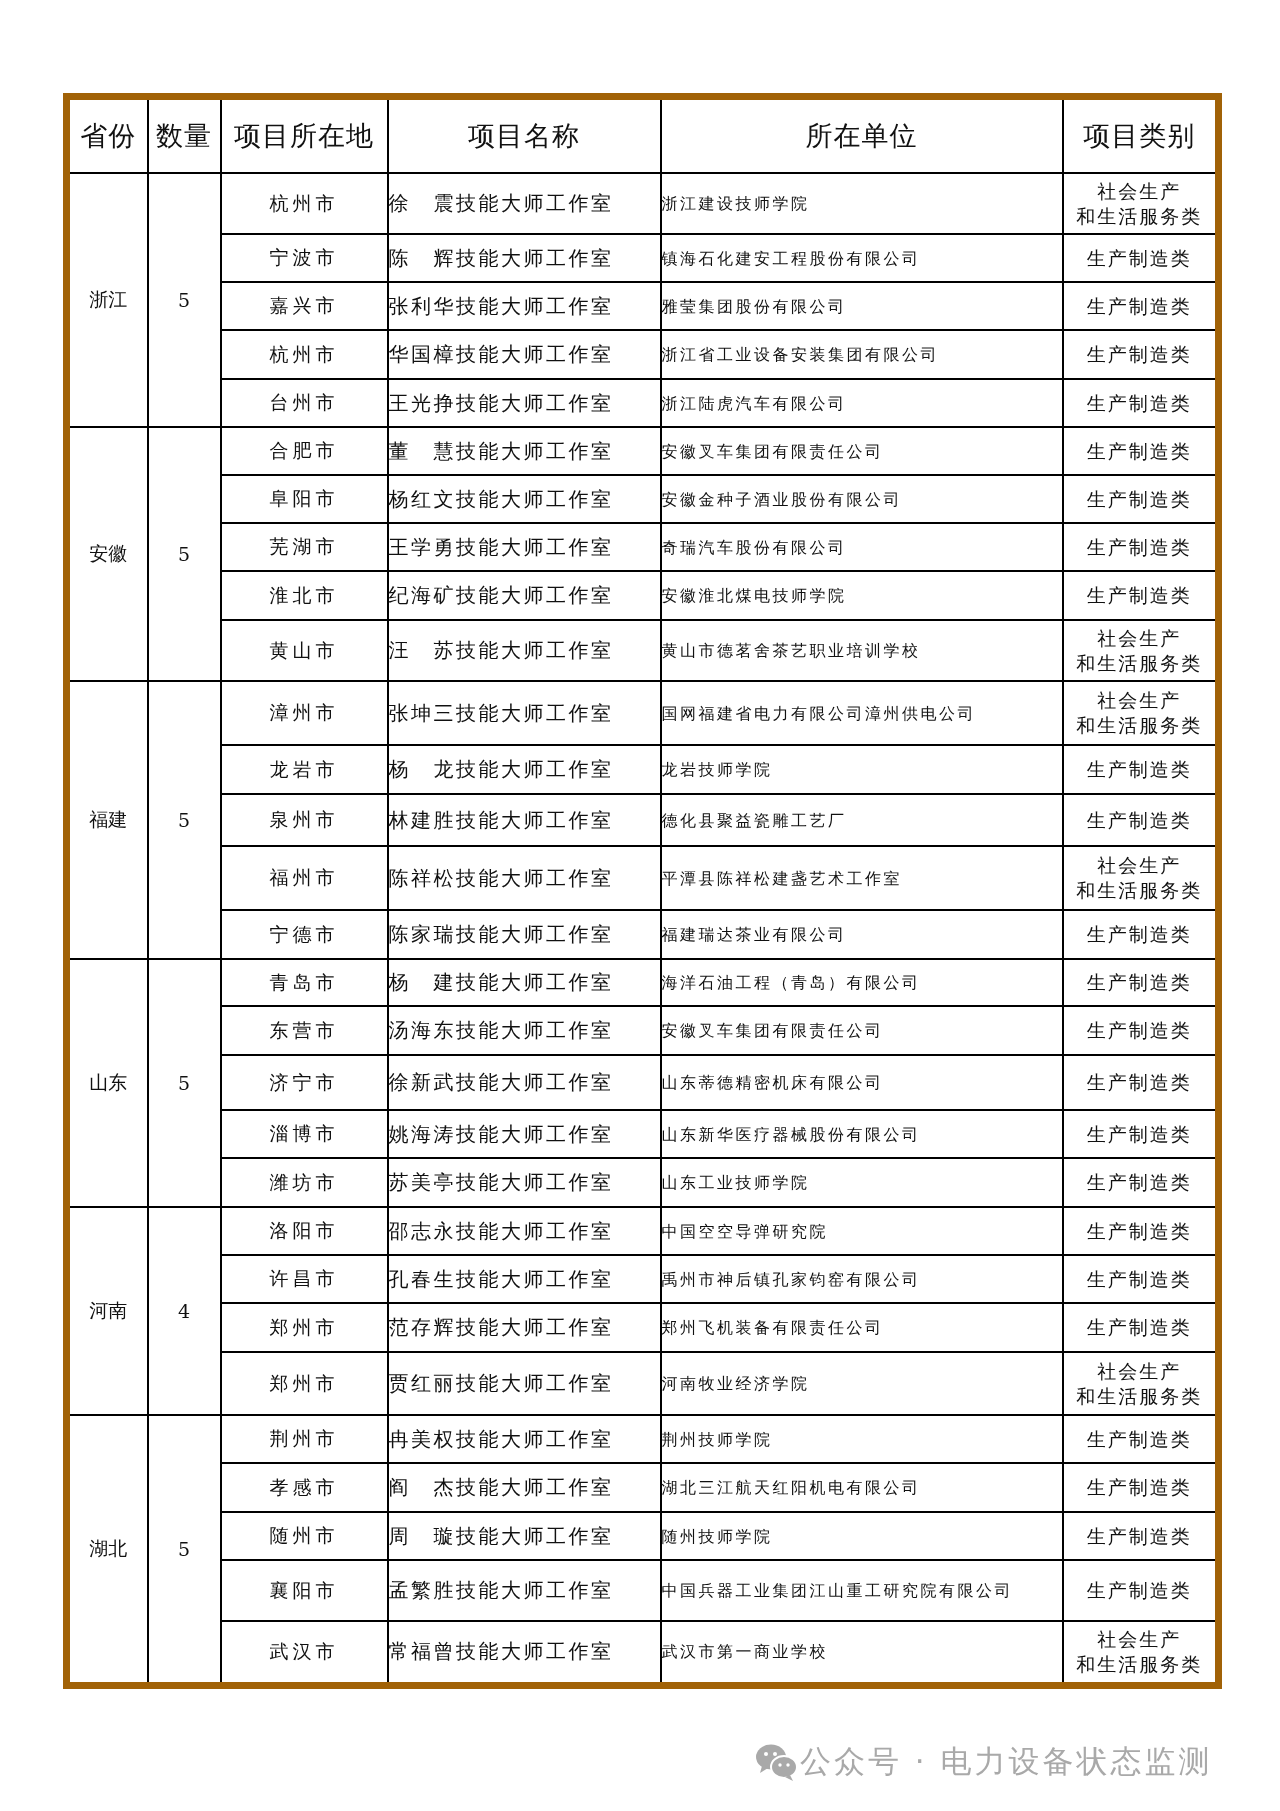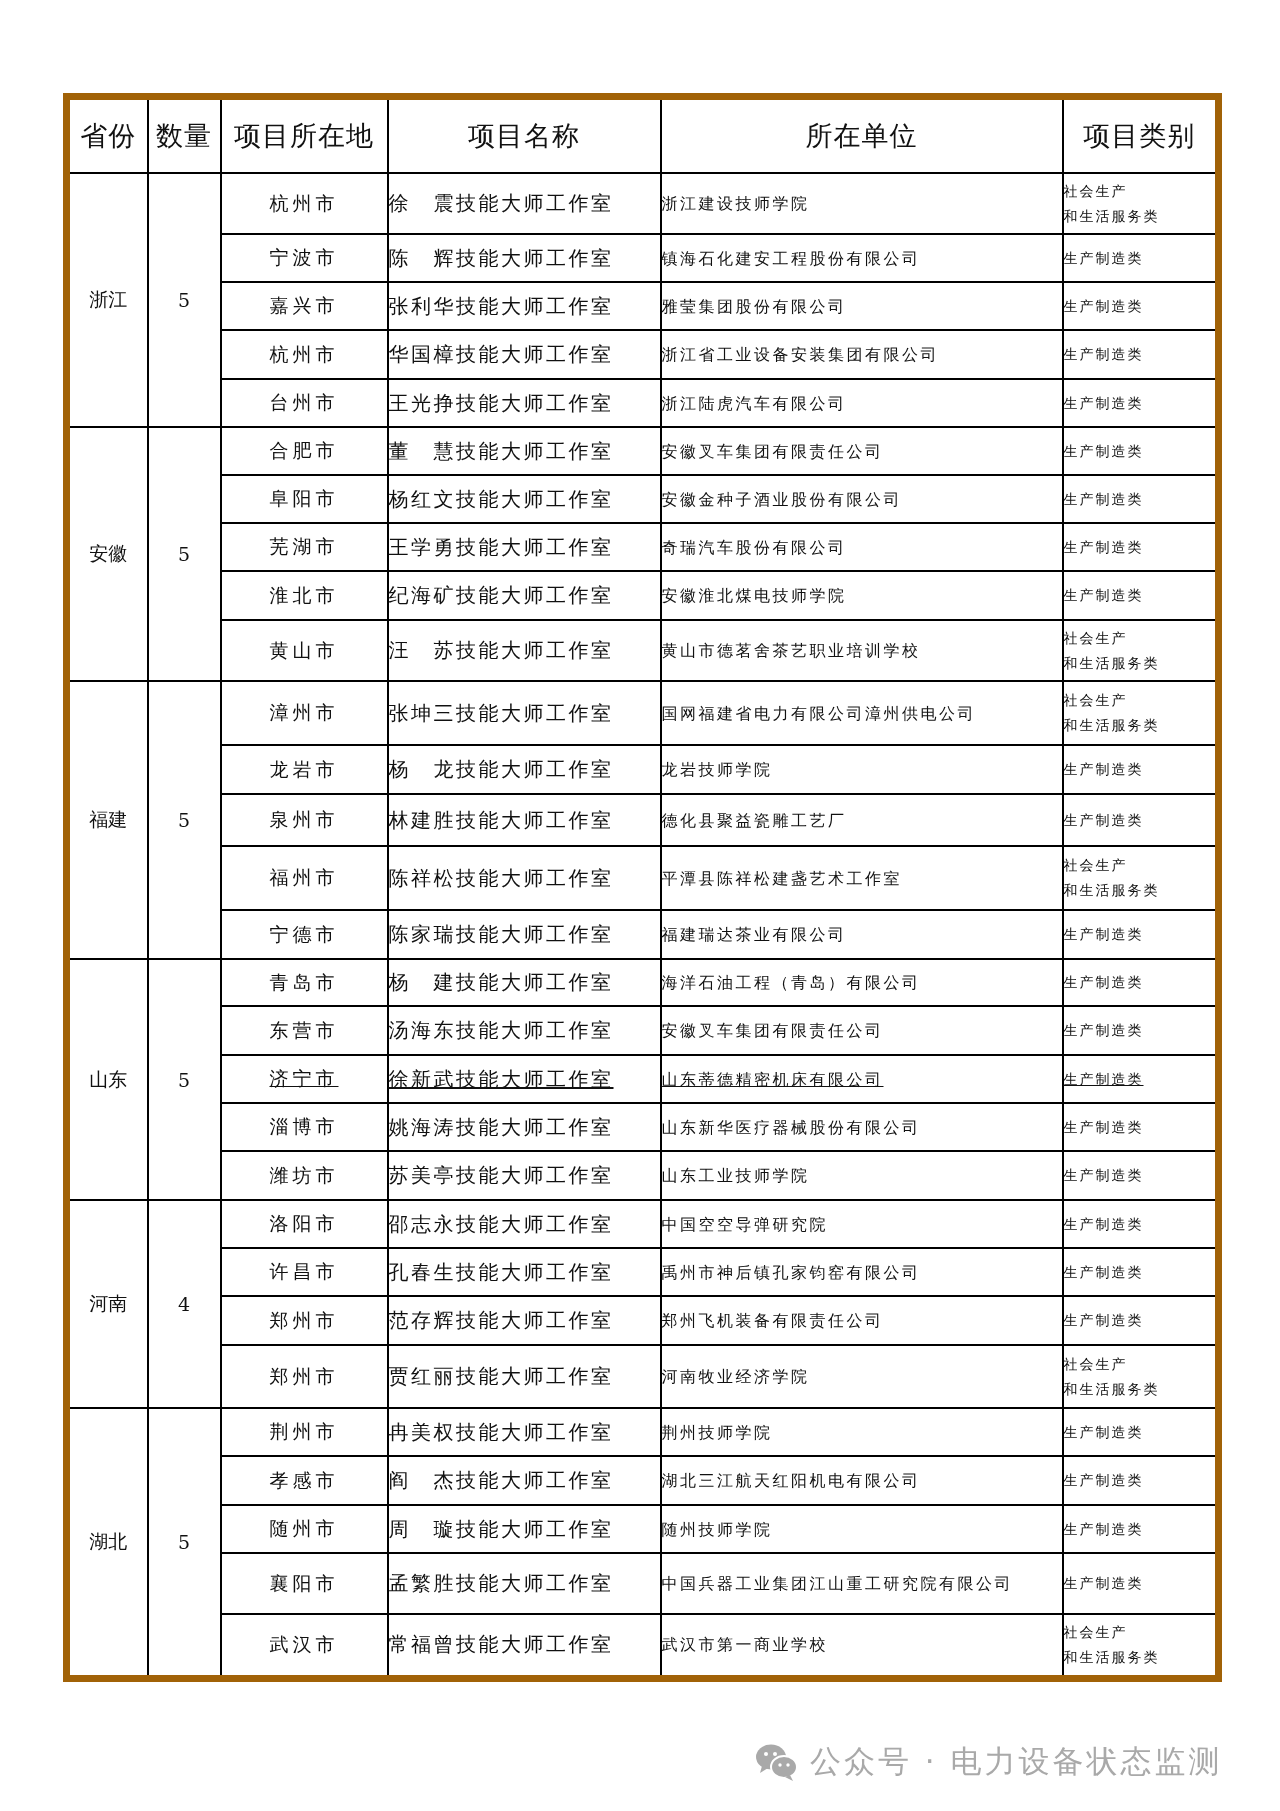--- a/index.html
+++ b/index.html
@@ -20,24 +20,24 @@
     border: 2px solid #000; padding: 0; vertical-align: middle;
   }
   table.main th {
     height: 72px; font-family: "DejaVu Sans", "Liberation Sans", sans-serif;
     font-size: 27px; font-weight: normal; text-align: center; letter-spacing: 1px;
   }
   td.prov, td.count { text-align: center; font-size: 19px; }
   td.city { text-align: center; font-size: 19px; letter-spacing: 4px; }
   td.name { text-align: left; padding-left: 14px; font-size: 20px; letter-spacing: 2.5px; white-space: nowrap; }
   td.unit { text-align: left; padding-left: 4px; font-size: 16px; letter-spacing: 2.5px; line-height: 25px; }
-  td.cat { text-align: left; font-size: 14px; letter-spacing: 2px; line-height: 25px; }
+  td.cat { text-align: center; font-size: 19px; letter-spacing: 2px; line-height: 25px; }
   .watermark {
     position: absolute; left: 754px; top: 1740px; height: 44px;
-    display: flex; align-items: center; gap: 10px;
+    display: flex; align-items: center; 
     font-family: "DejaVu Sans", "Liberation Sans", sans-serif;
     font-size: 31px; color: #a9a9a9; letter-spacing: 3px;
   }
   .wechat-icon { width: 46px; height: 40px; display: inline-block; }
 </style>
 </head>
 <body>
 
 <table class="main">
   <colgroup>
@@ -162,21 +162,21 @@
         <td class="name">杨　建技能大师工作室</td>
         <td class="unit">海洋石油工程（青岛）有限公司</td>
         <td class="cat">生产制造类</td>
       </tr>
       <tr style="height: 49px;">
         <td class="city">东营市</td>
         <td class="name">汤海东技能大师工作室</td>
         <td class="unit">安徽叉车集团有限责任公司</td>
         <td class="cat">生产制造类</td>
       </tr>
-      <tr style="height: 48px; text-decoration: underline;">
+      <tr style="height: 55px;">
         <td class="city">济宁市</td>
         <td class="name">徐新武技能大师工作室</td>
         <td class="unit">山东蒂德精密机床有限公司</td>
         <td class="cat">生产制造类</td>
       </tr>
       <tr style="height: 48px;">
         <td class="city">淄博市</td>
         <td class="name">姚海涛技能大师工作室</td>
         <td class="unit">山东新华医疗器械股份有限公司</td>
         <td class="cat">生产制造类</td>

